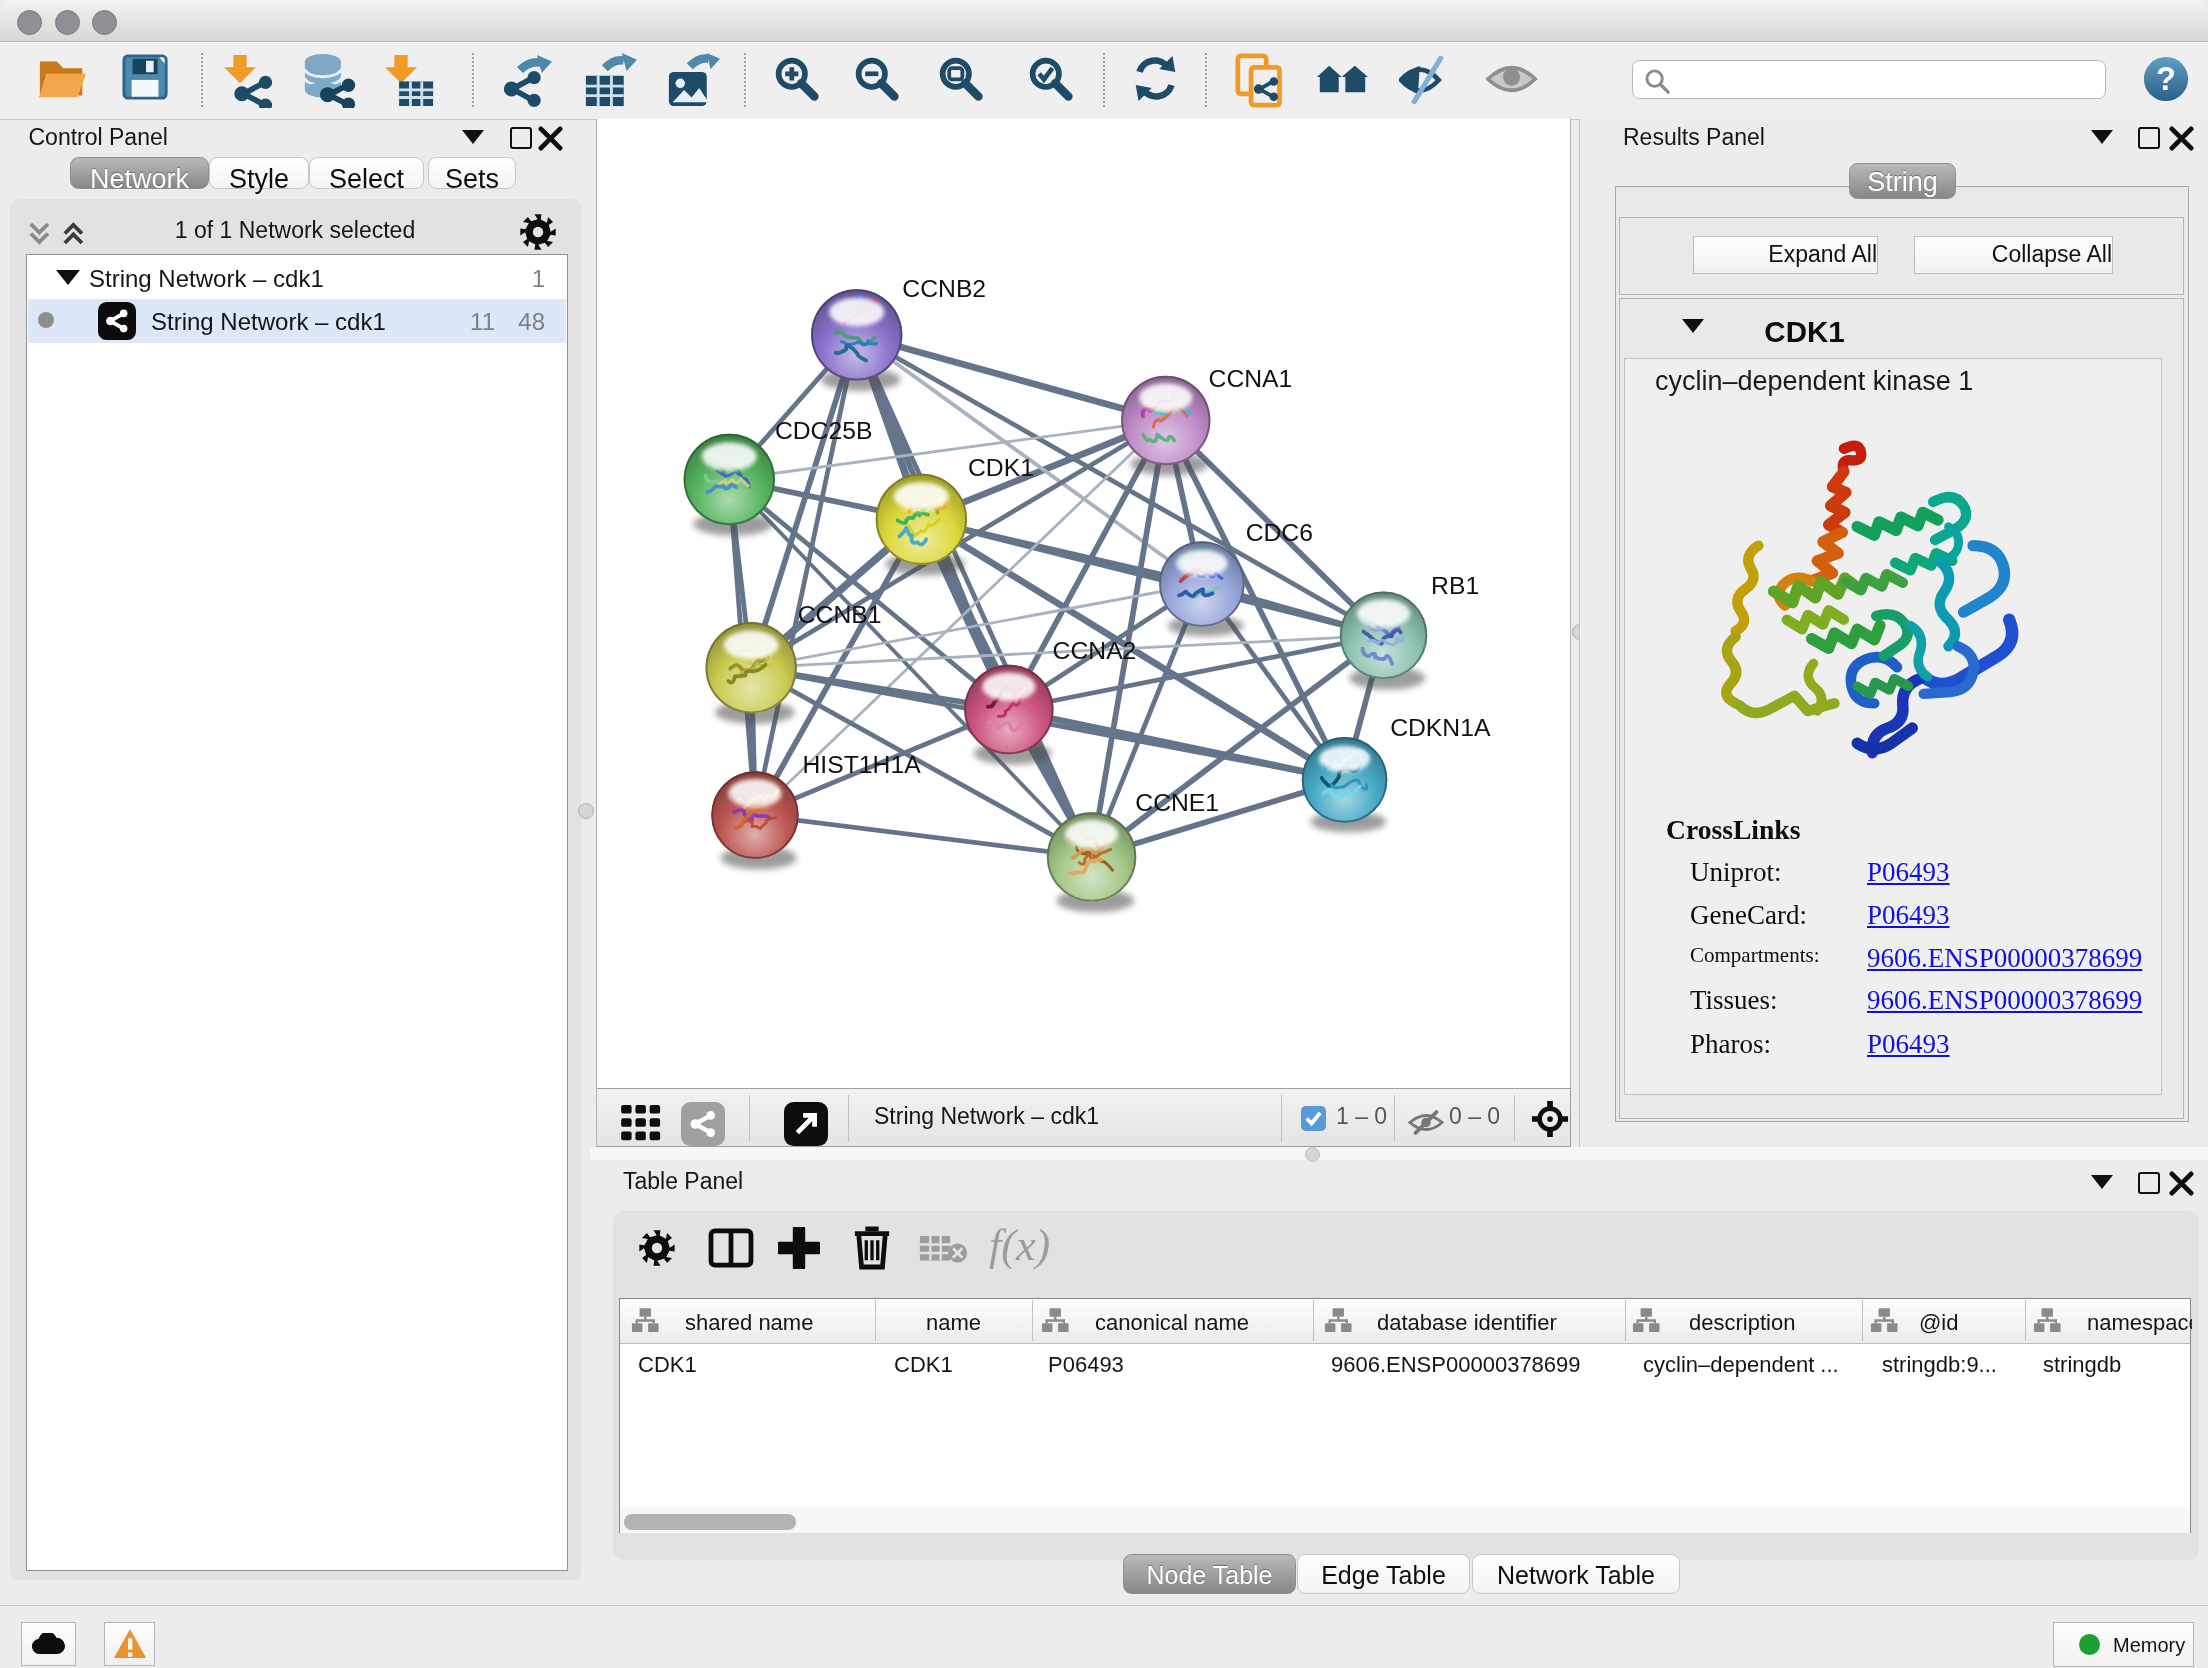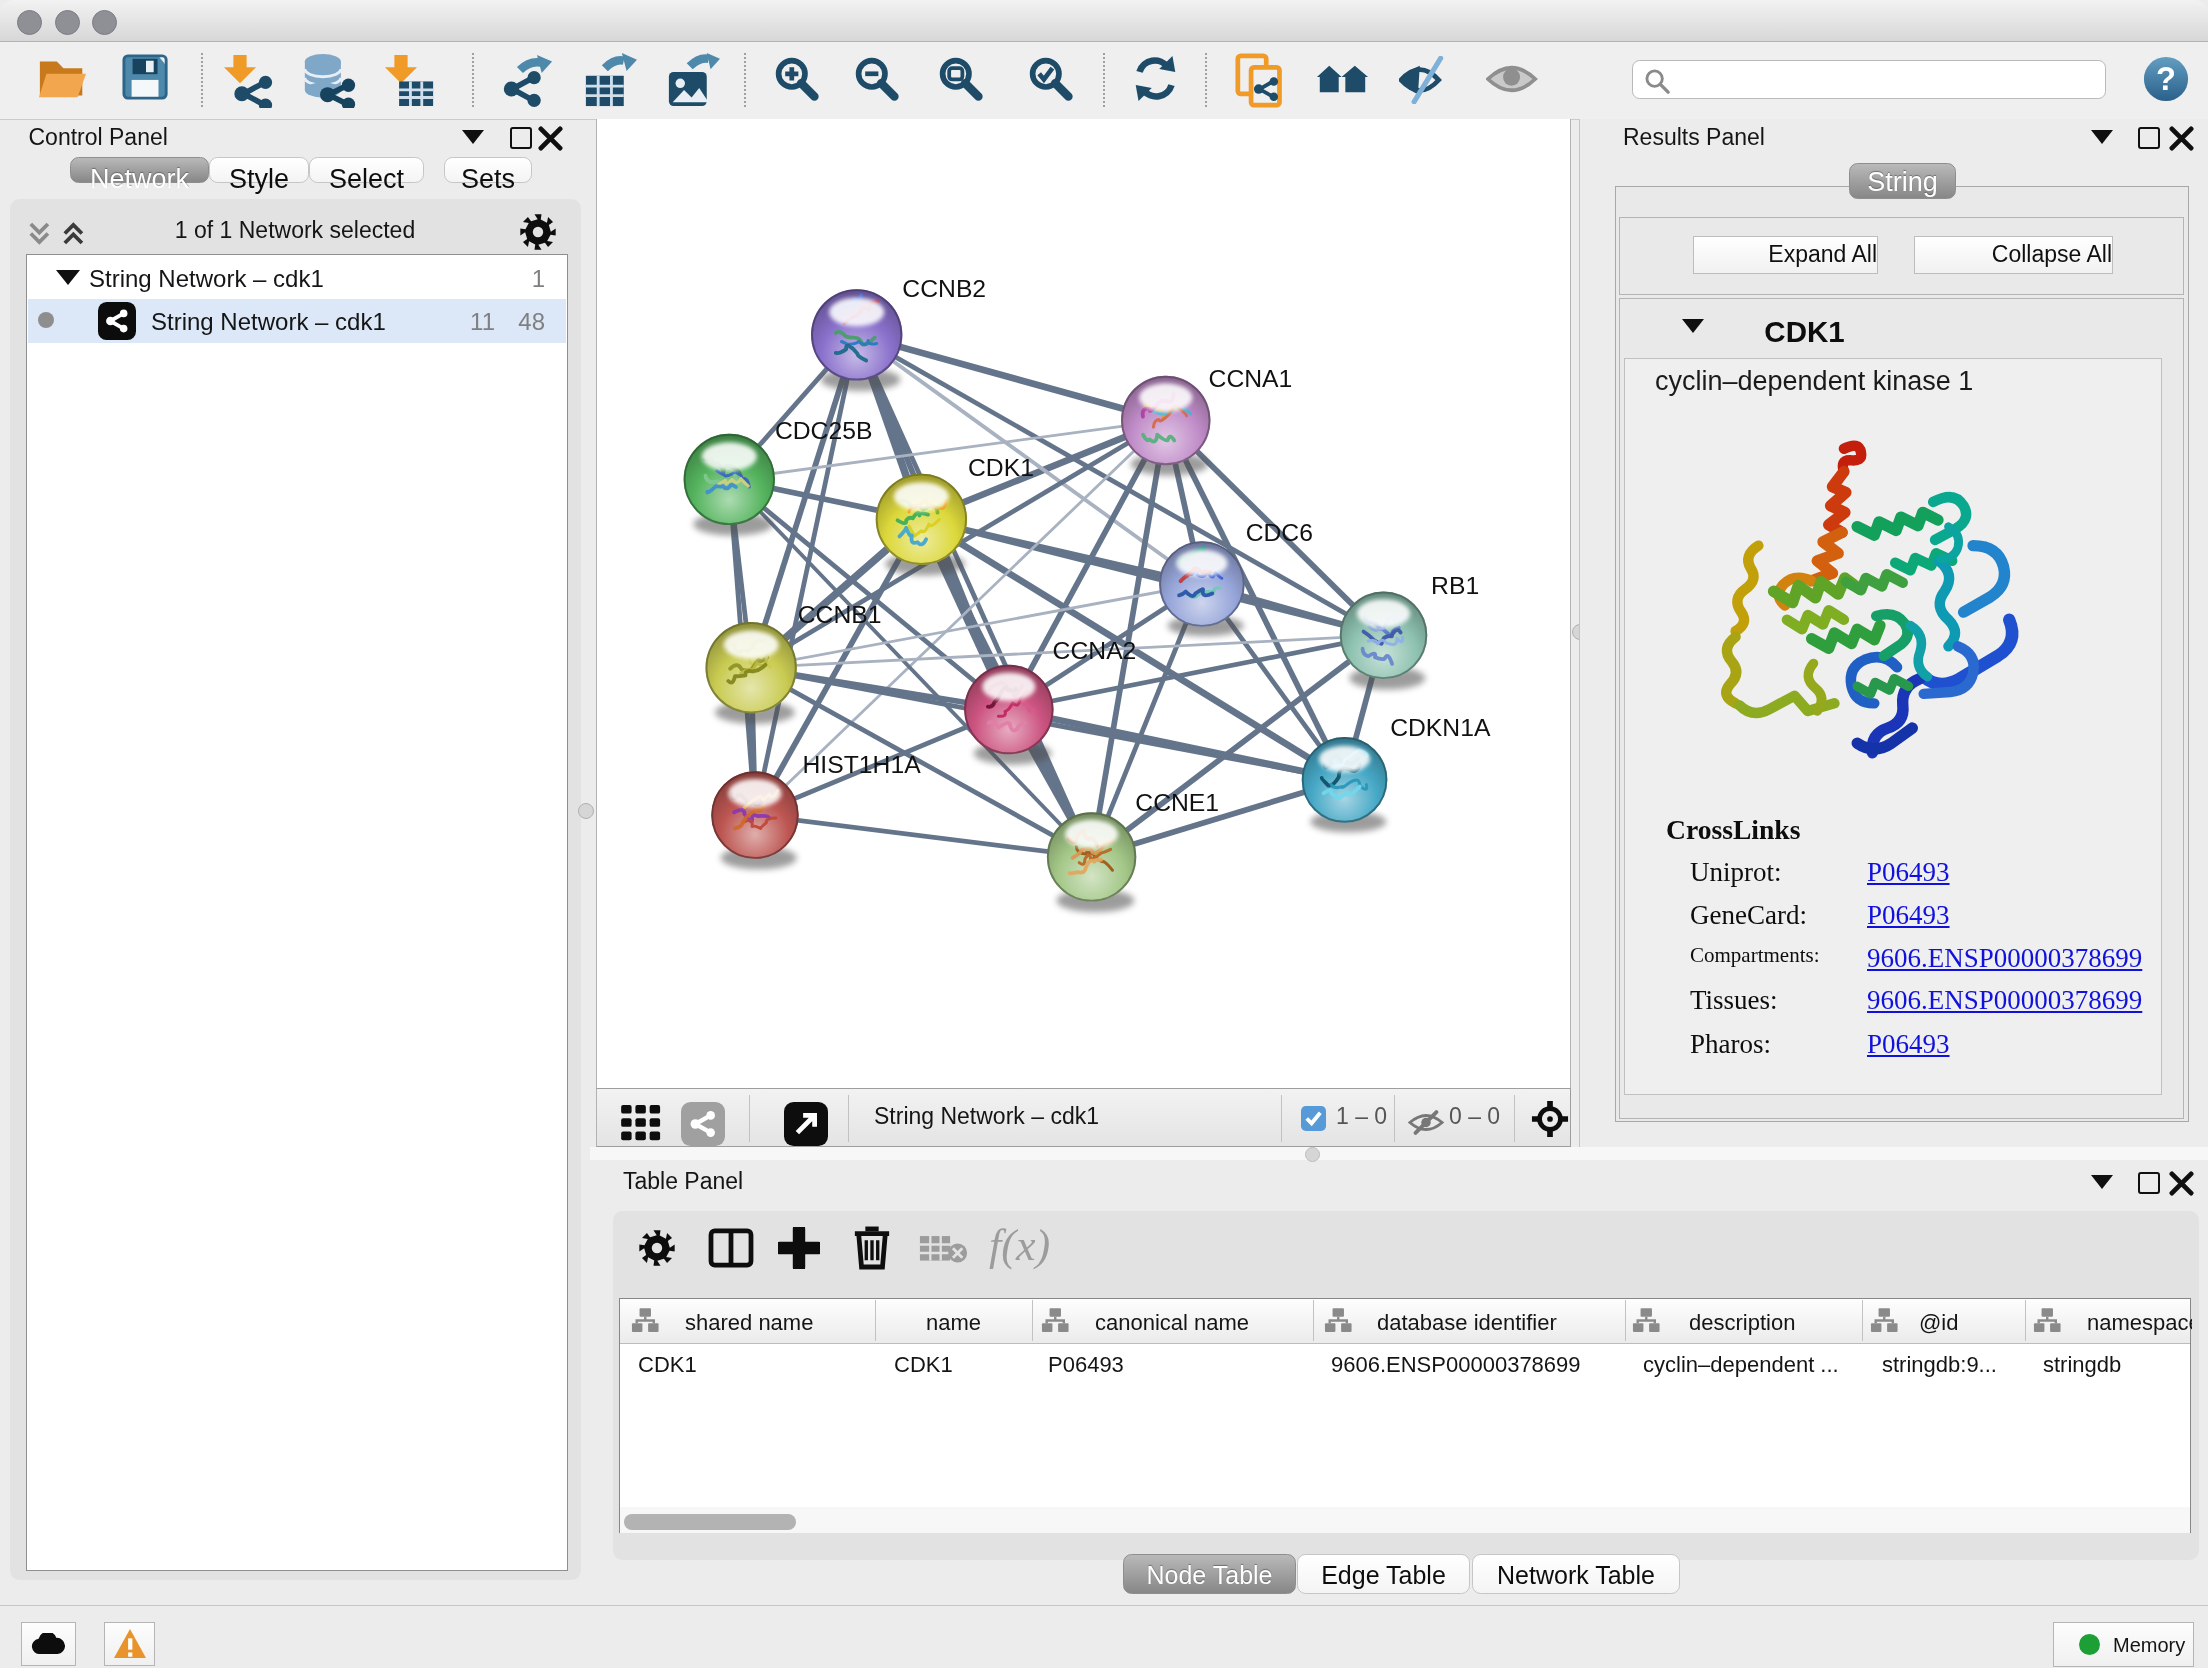--- a/index.html
+++ b/index.html
@@ -2,21 +2,21 @@
 <html style="font-size:15px"><head>
 <meta charset="utf-8">
 <style>
 html,body{margin:0;padding:0}
 body{width:2208px;height:1668px;background:#ececec;font-family:"Liberation Sans",sans-serif;position:relative;overflow:hidden}
 .abs{position:absolute}
 .bt{font-size:23px;color:#151515;white-space:nowrap}
 .gray{color:#808080}
 .tri{width:0;height:0;border-left:11.4px solid transparent;border-right:11.4px solid transparent;border-top:14.3px solid #0f0f0f}
 .maxbox{width:18px;height:18px;border:2.9px solid #101010;border-radius:2.9px;background:transparent}
-.tab{position:absolute;height:26px;line-height:42px;border:1px solid #c6c6c6;border-radius:8.6px;background:linear-gradient(#ffffff,#f4f4f4);text-align:center;font-size:27px;color:#0d0d0d;box-sizing:border-box}
+.tab{position:absolute;height:32px;line-height:42px;border:1px solid #c6c6c6;border-radius:8.6px;background:linear-gradient(#ffffff,#f4f4f4);text-align:center;font-size:27px;color:#0d0d0d;box-sizing:border-box}
 .f23{font-size:22px !important}
 .f25{font-size:24px !important}
 .tabsel{background:linear-gradient(#b9b9b9,#878787);color:#fff;border-color:#8e8e8e;text-shadow:0 -1px 1px rgba(0,0,0,.35)}
 .sep{position:absolute;top:11.4px;height:54px;width:0;border-left:2.9px dotted #a0a0a0}
 .vsep{position:absolute;width:0;border-left:1.9px solid #c2c2c2}
 .btn{position:absolute;background:linear-gradient(#ffffff,#f1f1f1);border:1px solid #bdbdbd;border-radius:0;text-align:right;font-size:23px;color:#101010;box-sizing:border-box}
 a.lnk{color:#1111dd;text-decoration:underline}
 </style>
 </head>
 <body>
@@ -168,21 +168,21 @@
 </div>
 <div class="abs bt" style="left:28.5px;top:124px">Control Panel</div>
 <div class="abs tri" style="left:462px;top:130px"></div>
 <div class="abs maxbox" style="left:510px;top:127px"></div>
 <svg class="abs" style="left:538px;top:126px" width="25" height="25" viewBox="0 0 26 26">
     <path d="M3,3 L23,23 M23,3 L3,23" stroke="#0f0f0f" stroke-width="5" stroke-linecap="round"></path>
   </svg>
 <div class="tab tabsel" style="left:70px;top:157px;width:139px">Network</div>
 <div class="tab" style="left:209px;top:157px;width:100px">Style</div>
 <div class="tab" style="left:309px;top:157px;width:115px">Select</div>
-<div class="tab" style="left:444px;top:157px;width:88px">Sets</div>
+<div class="tab" style="left:428px;top:157px;width:88px">Sets</div>
 <div class="abs" style="left:9.5px;top:199px;width:571px;height:1381px;background:#e2e2e2;border-radius:9.5px"></div>
 <svg class="abs" style="left:27px;top:221px" width="28.5" height="25" viewBox="0 0 30 26">
     <path d="M4,3 l9,9 9,-9 M4,13 l9,9 9,-9" stroke="#8a8a8a" stroke-width="4" fill="none"></path>
   </svg>
 <svg class="abs" style="left:61px;top:221px" width="28.5" height="25" viewBox="0 0 30 26">
     <path d="M4,23 l9,-9 9,9 M4,13 l9,-9 9,9" stroke="#3a3a3a" stroke-width="4" fill="none"></path>
   </svg>
 <div class="abs bt" style="left:9.5px;top:217px;width:571px;text-align:center">1 of 1 Network selected</div>
 <svg class="abs" style="left:519px;top:213px" width="38" height="38" viewBox="0 0 40 40">
   <path d="M38.6,16.3 L38.6,23.7 L33.2,22.9 L29.7,29.4 L35.8,30.6 L30.6,35.8 L27.3,31.4 L20.3,33.5 L23.7,38.6 L16.3,38.6 L17.1,33.2 L10.6,29.7 L9.4,35.8 L4.2,30.6 L8.6,27.3 L6.5,20.3 L1.4,23.7 L1.4,16.3 L6.8,17.1 L10.3,10.6 L4.2,9.4 L9.4,4.2 L12.7,8.6 L19.7,6.5 L16.3,1.4 L23.7,1.4 L22.9,6.8 L29.4,10.3 L30.6,4.2 L35.8,9.4 L31.4,12.7 L33.5,19.7 Z" fill="#0d0d0d"></path>

